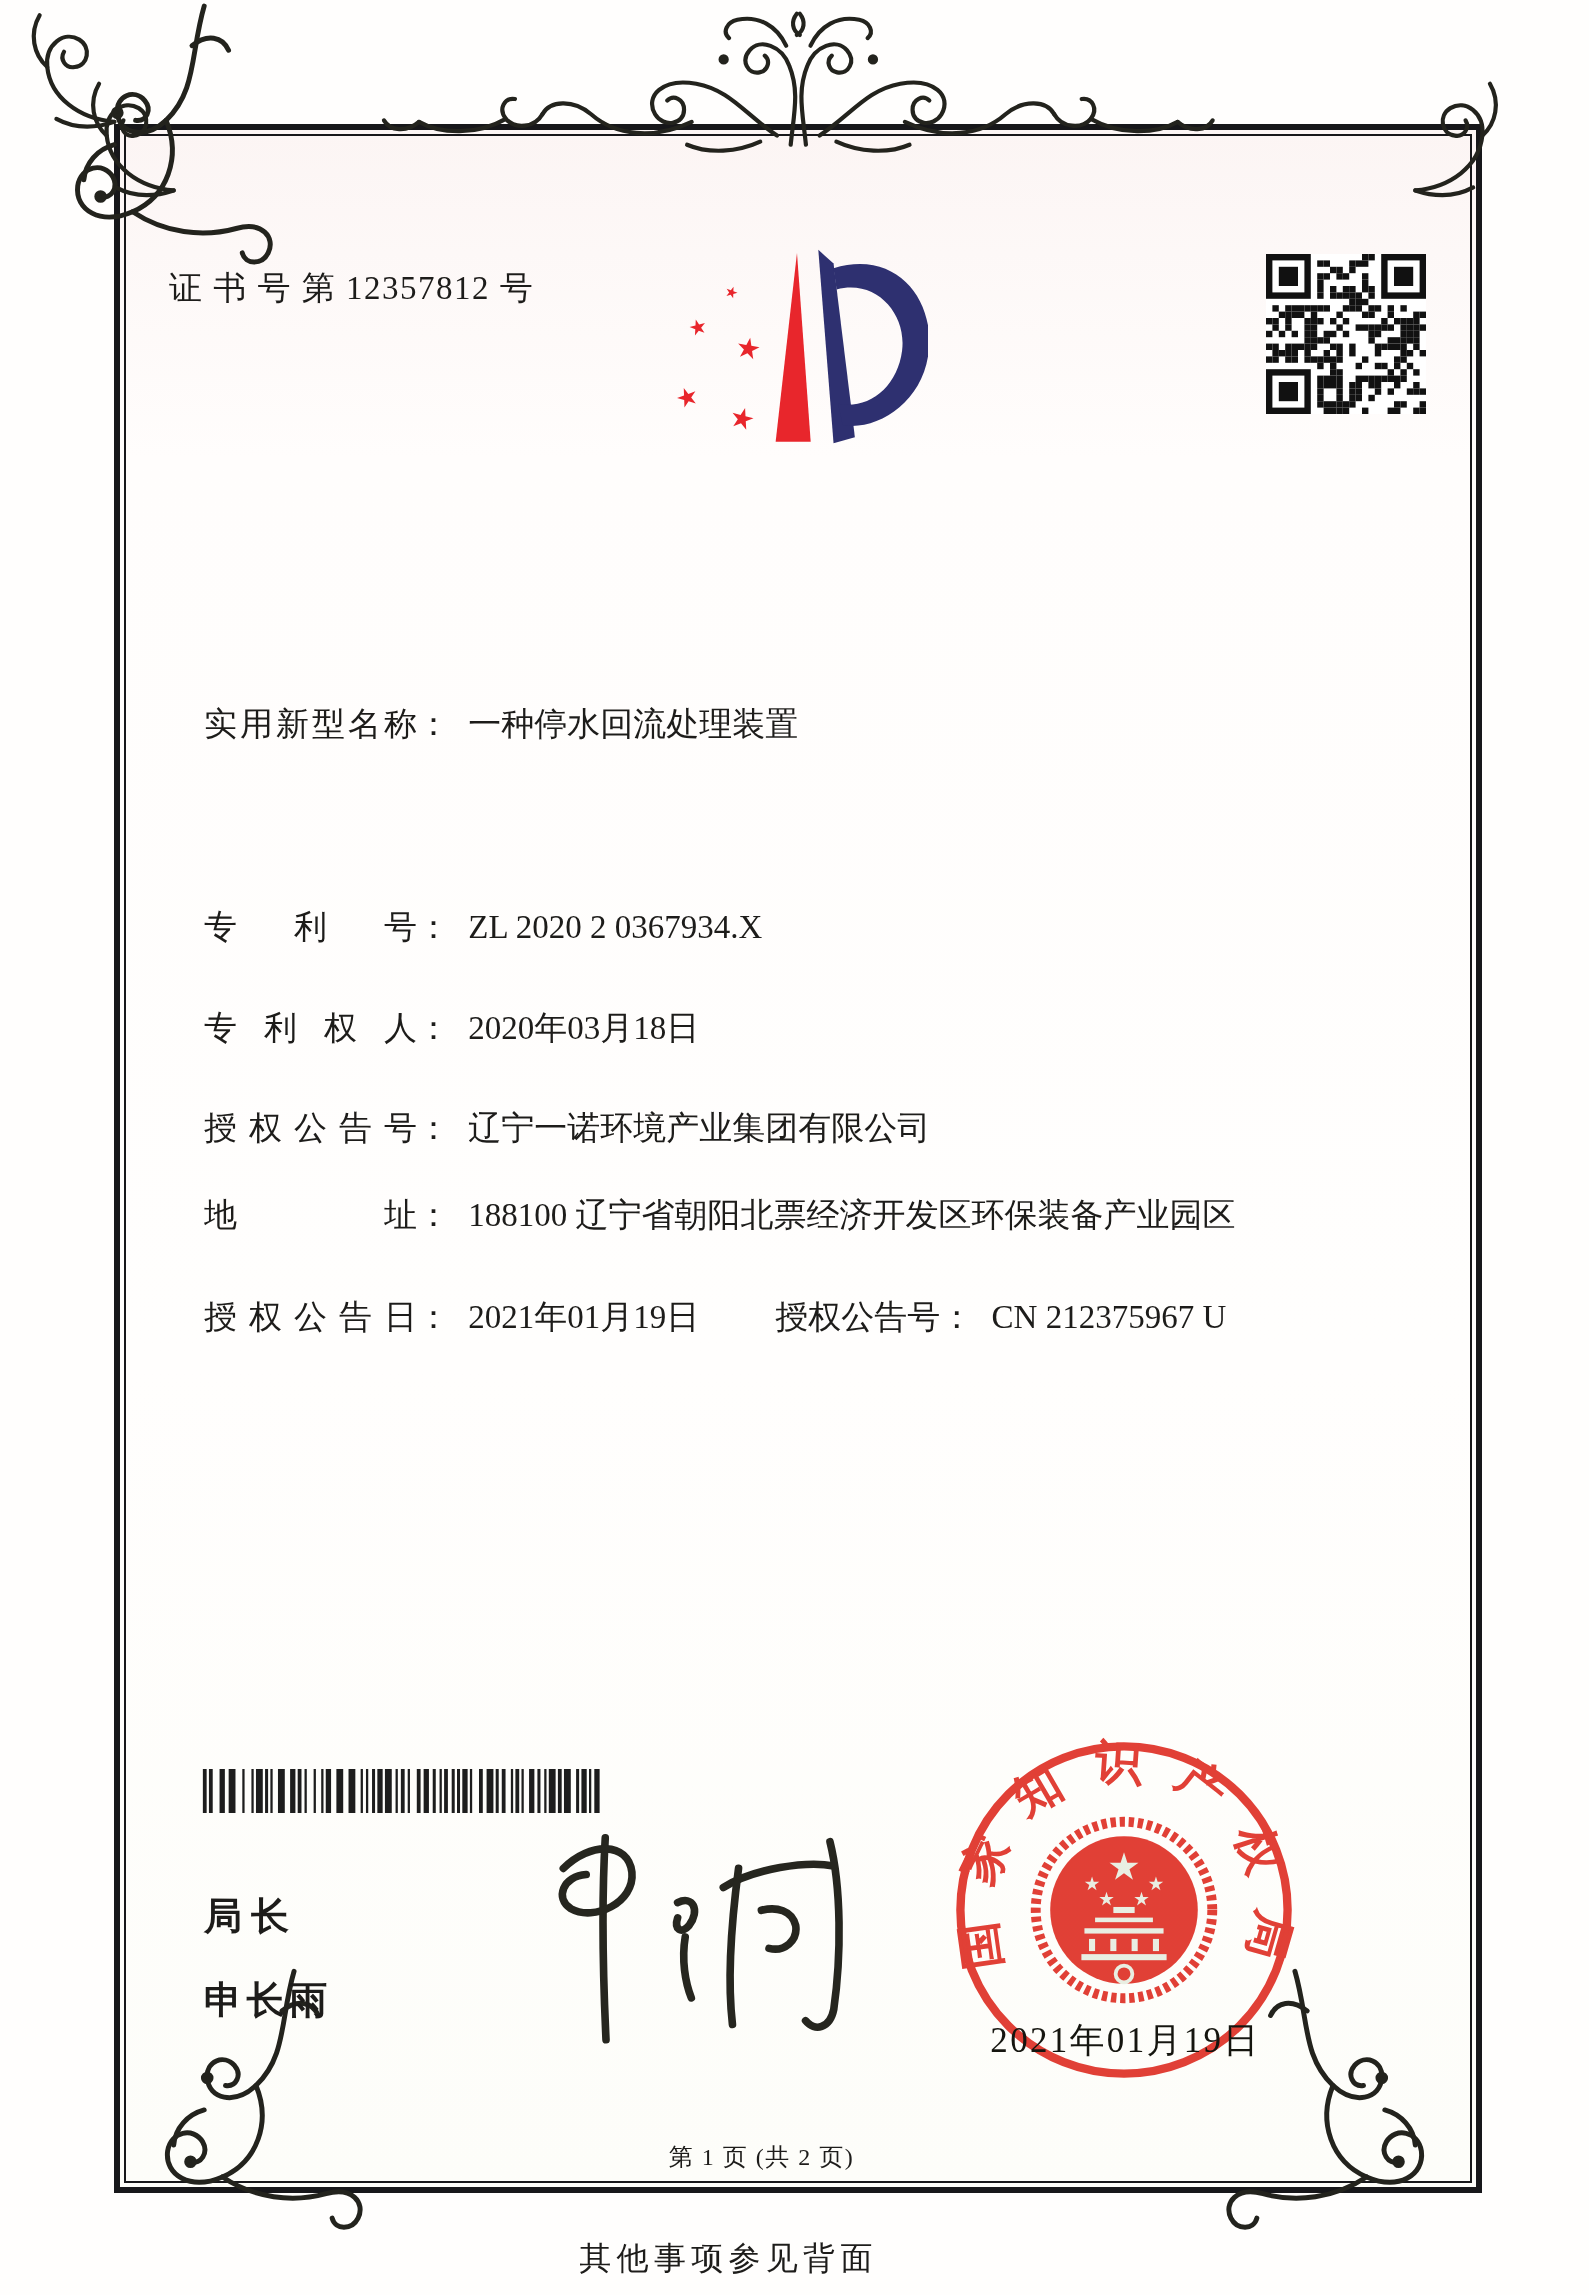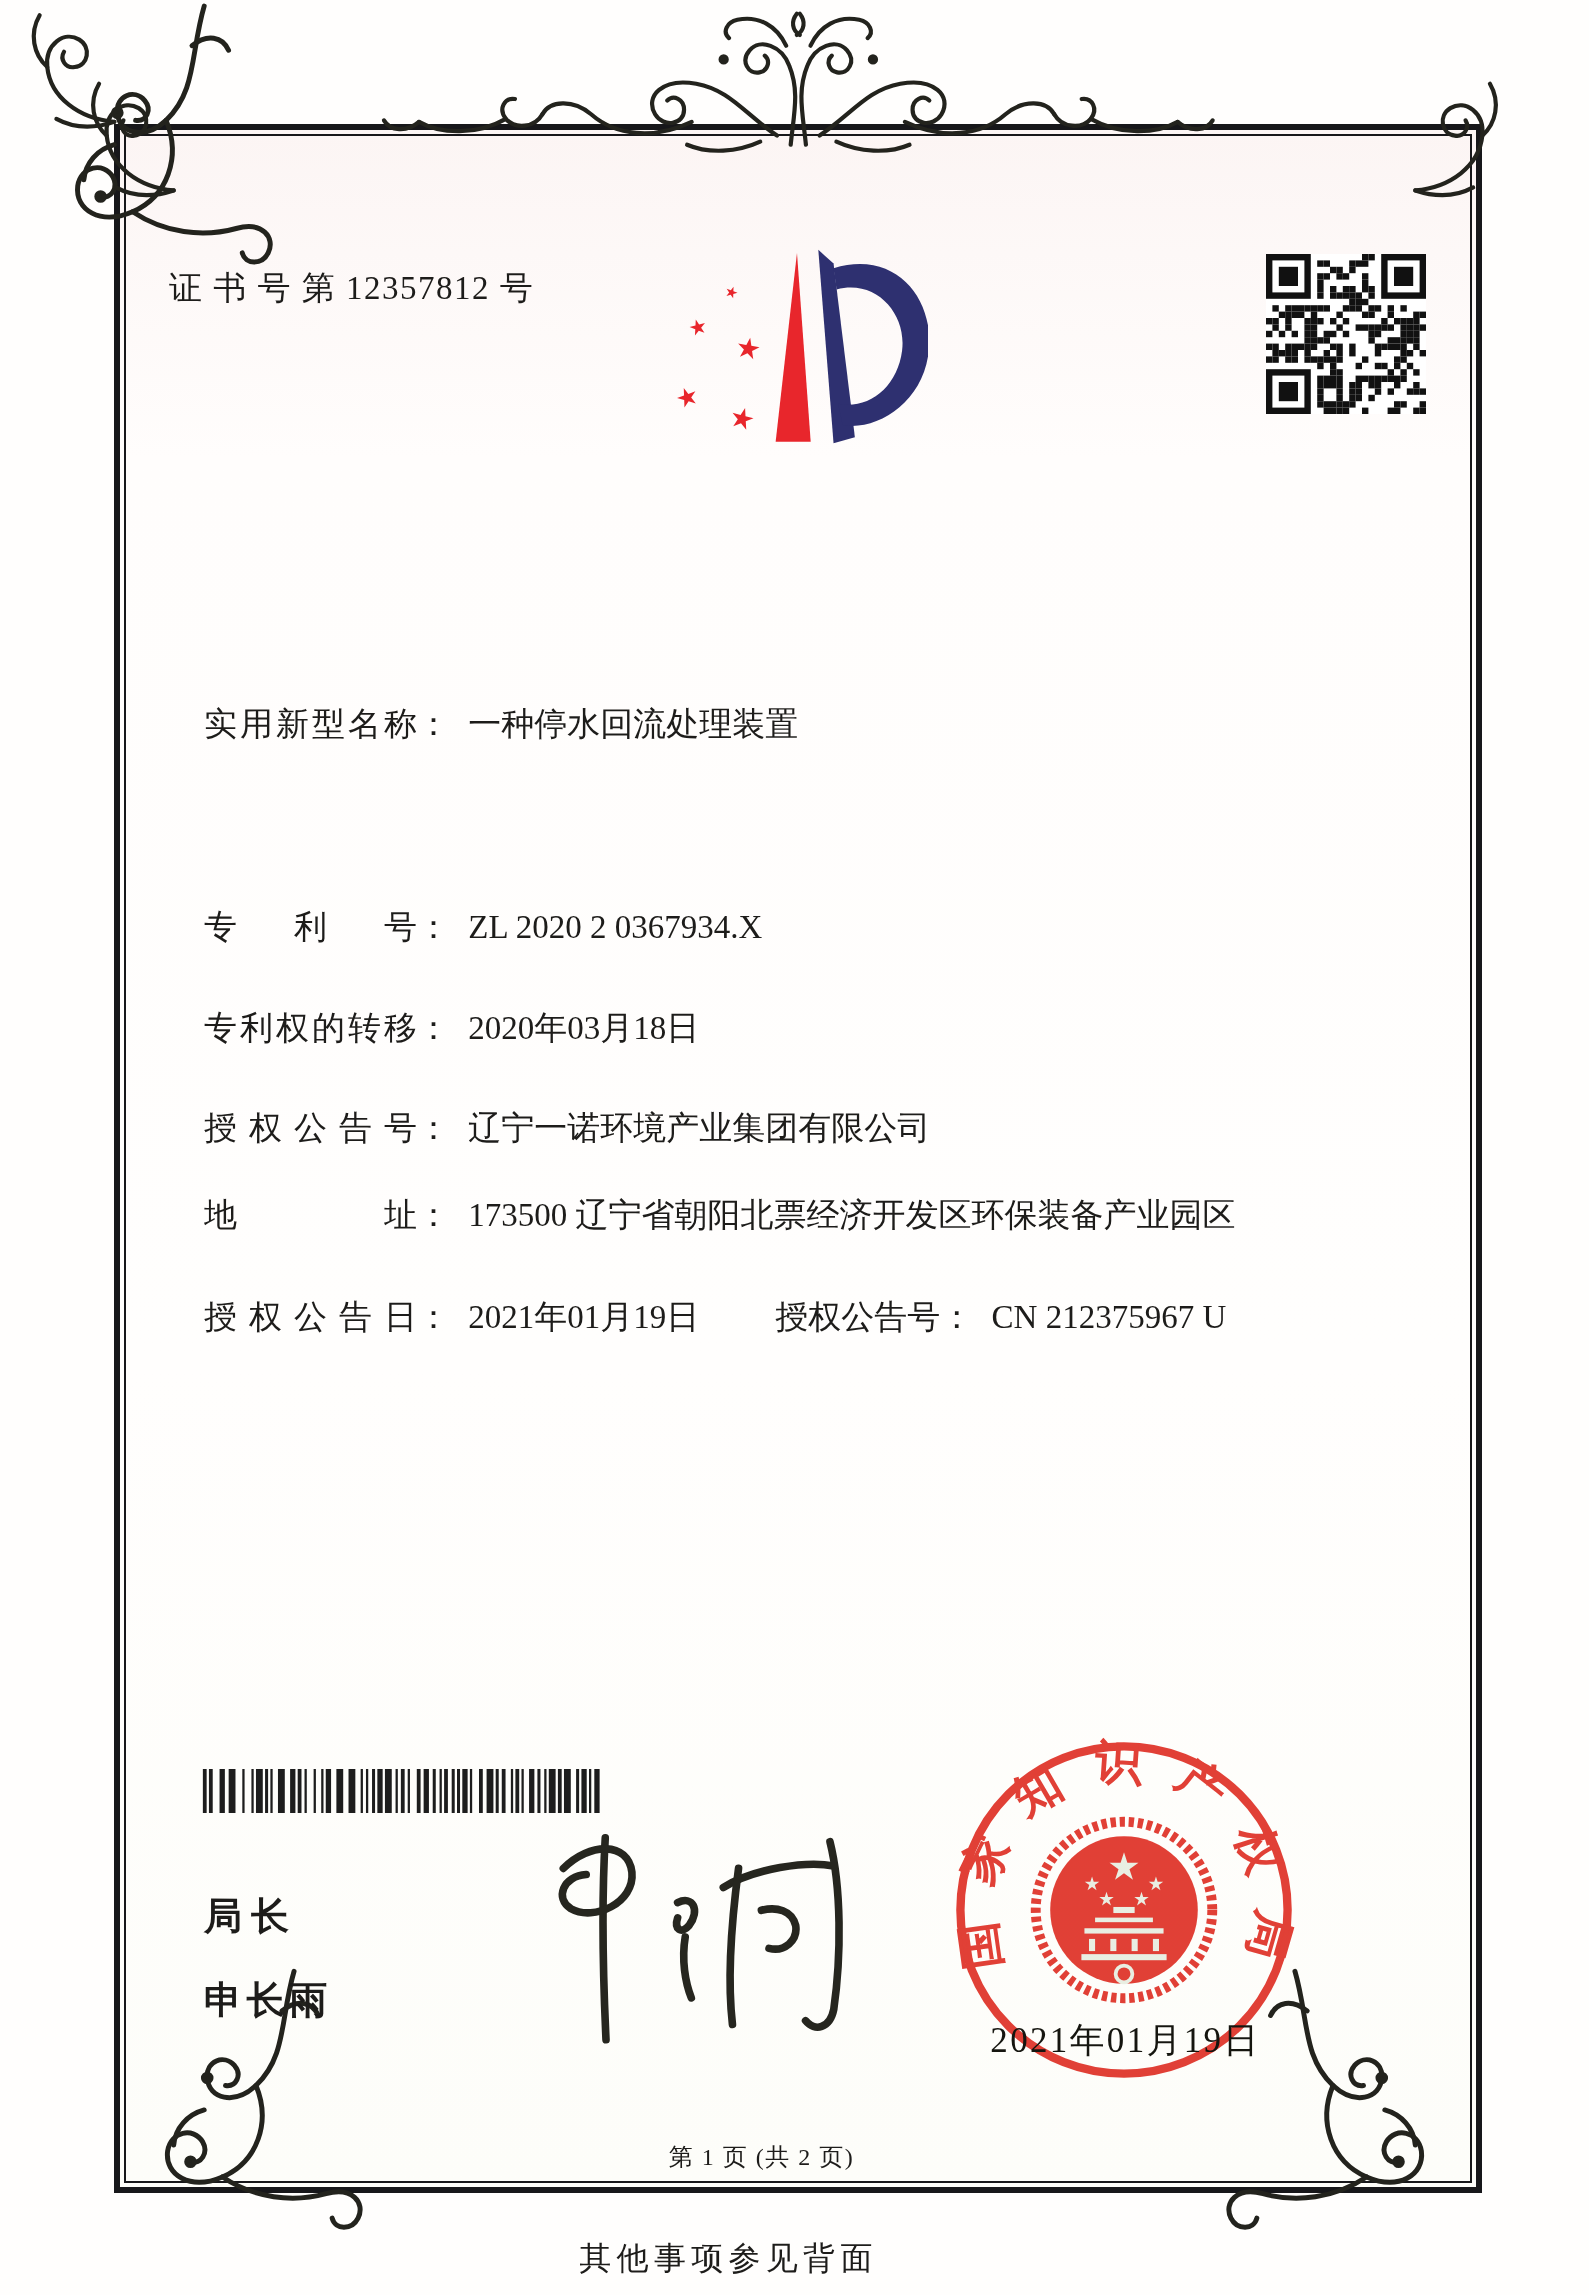--- a/index.html
+++ b/index.html
@@ -337,27 +337,27 @@
       </svg></div>
 
 
   <div class="txt frow" style="top:702px">
     <span class="flabel">实用新型名称</span><span class="fcolon">：</span><span class="fvalue">一种停水回流处理装置</span>
   </div>
   <div class="txt frow" style="top:905px">
     <span class="flabel">专利号</span><span class="fcolon">：</span><span class="fvalue">ZL 2020 2 0367934.X</span>
   </div>
   <div class="txt frow" style="top:1006px">
-    <span class="flabel">专利权的转移</span><span class="fcolon">：</span><span class="fvalue">2020年03月18日</span>
+    <span class="flabel">专利权人</span><span class="fcolon">：</span><span class="fvalue">2020年03月18日</span>
   </div>
   <div class="txt frow" style="top:1106px">
     <span class="flabel">授权公告号</span><span class="fcolon">：</span><span class="fvalue">辽宁一诺环境产业集团有限公司</span>
   </div>
   <div class="txt frow" style="top:1193px">
-    <span class="flabel">地址</span><span class="fcolon">：</span><span class="fvalue">173500 辽宁省朝阳北票经济开发区环保装备产业园区</span>
+    <span class="flabel">地址</span><span class="fcolon">：</span><span class="fvalue">188100 辽宁省朝阳北票经济开发区环保装备产业园区</span>
   </div>
   <div class="txt frow" style="top:1295px">
     <span class="flabel">授权公告日</span><span class="fcolon">：</span><span class="fvalue">2021年01月19日</span><span class="flabel2">授权公告号</span><span class="fcolon">：</span><span class="fvalue">CN 212375967 U</span>
   </div>
 
 
   <div id="barcode" class="gfx"><svg width="400" height="44" viewBox="0 0 525 58">
         <rect x="0" y="0" width="5" height="58" fill="#1d1d1d"></rect>
         <rect x="8" y="0" width="5" height="58" fill="#1d1d1d"></rect>
         <rect x="22" y="0" width="7" height="58" fill="#1d1d1d"></rect>

